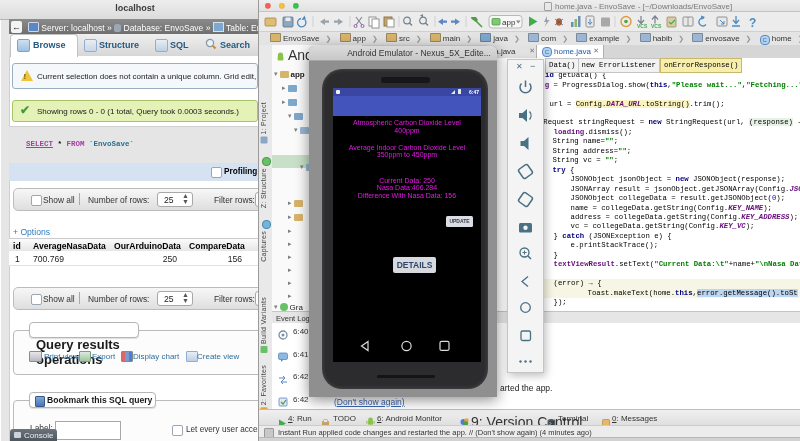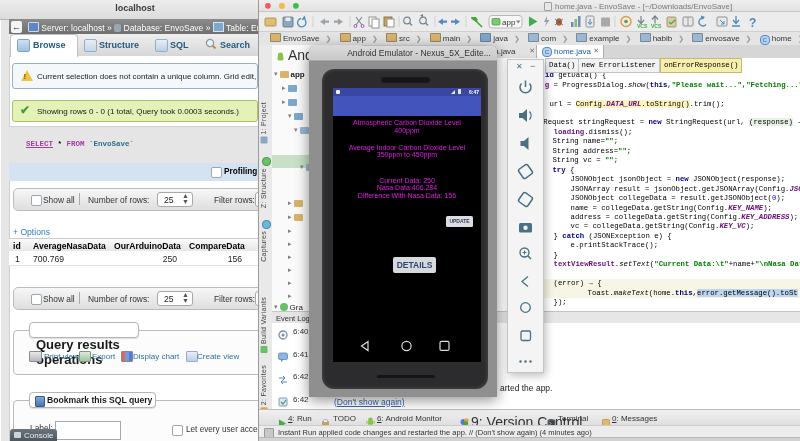--- a/index.html
+++ b/index.html
@@ -14,21 +14,21 @@
 .vlabel{position:absolute;left:1px;writing-mode:vertical-rl;transform:rotate(180deg);font-size:7px;color:#444;letter-spacing:0.3px;}
 .vico{display:inline-block;width:7px;height:7px;border-radius:1px;margin:2px 0;}
 .treerow{position:absolute;left:2px;white-space:nowrap;height:12px;}
 .arr{font-size:7px;color:#808080;margin-right:2px;vertical-align:1px;}
 .fold{display:inline-block;width:9px;height:7px;border-radius:1px;vertical-align:-1px;margin-right:2px;}
 .cl{position:absolute;white-space:pre;font-family:"Liberation Mono",monospace;font-size:7.3px;line-height:9.45px;color:#000;}
 .kw{color:#000080;font-weight:bold;}
 .st{color:#008000;font-weight:bold;}
 .fld{color:#660e7a;font-weight:bold;}
 .cst{color:#660e7a;font-weight:bold;font-style:italic;}
-.mi{font-style:italic;}
+.mi{}
 .num{color:#0000ff;}
 </style>
 </head>
 <body>
 <div id="root">
 
 <div class="ab" style="left:0;top:0;width:262px;height:441px;background:#fff;">
 
   <div class="ab" style="left:0;top:0;width:262px;height:19px;background:linear-gradient(#ededed,#dcdcdc);border-bottom:1px solid #b4b4b4;">
     <div class="ab" style="left:0;top:3px;width:270px;text-align:center;font-size:9px;font-weight:bold;color:#3a3a3a;">localhost</div>
@@ -421,21 +421,21 @@
 
 <div class="ab mono" style="left:545px;top:57.5px;height:9px;padding:2px 3px;background:#f2f2f2;border:1px solid #c4c4c4;font-size:7.3px;line-height:9px;color:#000;">Data()</div>
 <div class="ab mono" style="left:577.5px;top:57.5px;height:9px;padding:2px 3px;background:#f2f2f2;border:1px solid #c4c4c4;font-size:7.3px;line-height:9px;color:#000;">new ErrorListener</div>
 <div class="ab mono" style="left:660px;top:57.5px;height:9px;padding:2px 3px;background:#f6eead;border:1px solid #c8b868;font-size:7.3px;line-height:9px;color:#000;">onErrorResponse()</div>
 
 <div class="ab" style="left:309px;top:46px;width:188px;height:351px;background:#8f8f8f;border-radius:5px 5px 0 0;box-shadow:0 3px 14px rgba(0,0,0,.45);">
   <div class="ab" style="left:0;top:0;width:188px;height:14px;background:linear-gradient(#dadada,#c8c8c8);border-bottom:1px solid #a6a6a6;border-radius:5px 5px 0 0;">
     <div style="position:absolute;left:32px;top:2px;width:156px;text-align:center;font-size:8.5px;color:#333;white-space:nowrap;">Android Emulator - Nexus_5X_Edite...</div>
   </div>
 
-  <div class="ab" style="left:13px;top:23px;width:166px;height:320px;background:#2c2c2f;border-radius:12px;box-shadow:inset 0 0 4px rgba(255,255,255,.18);">
+  <div class="ab" style="left:13px;top:23px;width:166px;height:320px;background:#2c2c2f;border-radius:20px;box-shadow:inset 0 0 4px rgba(255,255,255,.18);">
     <div class="ab" style="left:45px;top:30px;width:5px;height:5px;border-radius:3px;background:#141417;border:1px solid #3c3c40;"></div>
     <div class="ab" style="left:59px;top:8px;width:49px;height:6px;border-radius:3px;background:#17171a;"></div>
 
     <div class="ab" style="left:11px;top:19px;width:148px;height:273.5px;background:#000;overflow:hidden;">
       <div class="ab" style="left:0;top:0;width:148px;height:7.6px;background:#3946a2;">
         <span style="position:absolute;left:3px;top:1.5px;width:4px;height:4.5px;background:#f0f0f0;border-radius:1px;"></span>
         <span style="position:absolute;right:26px;top:1.5px;width:0;height:0;border-left:4px solid transparent;border-bottom:4.5px solid #e8e8e8;"></span>
         <span style="position:absolute;right:20px;top:1px;width:2.8px;height:5px;background:#e8e8e8;border-radius:0.5px;"></span>
         <span style="position:absolute;right:2px;top:1px;font-size:5px;color:#fff;font-weight:bold;">6:47</span>
       </div>

